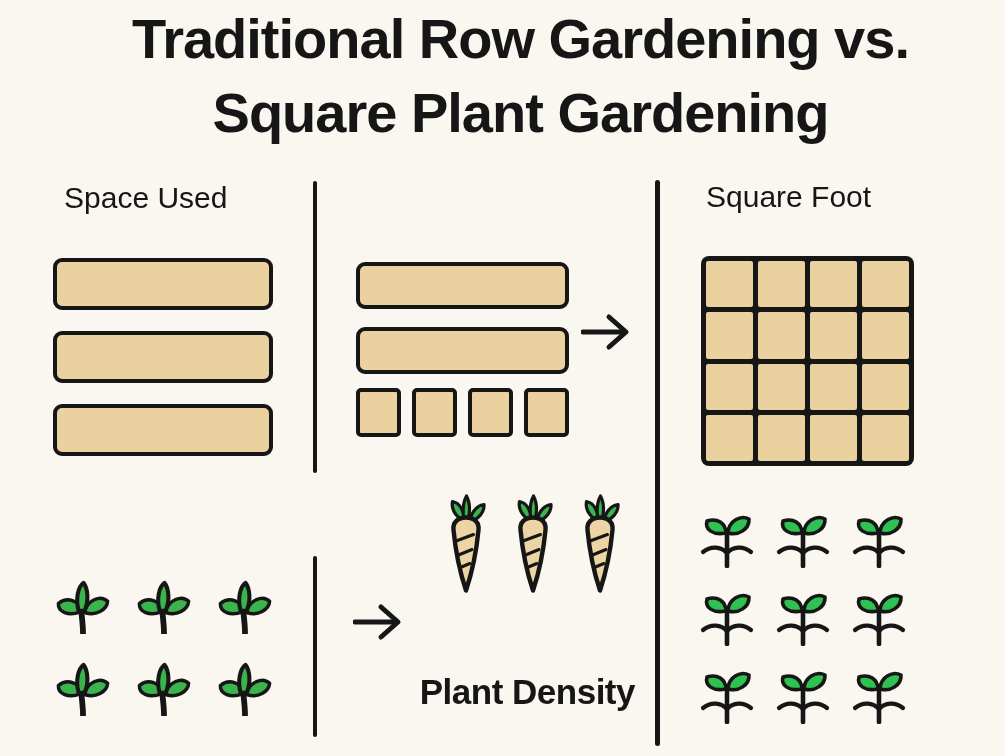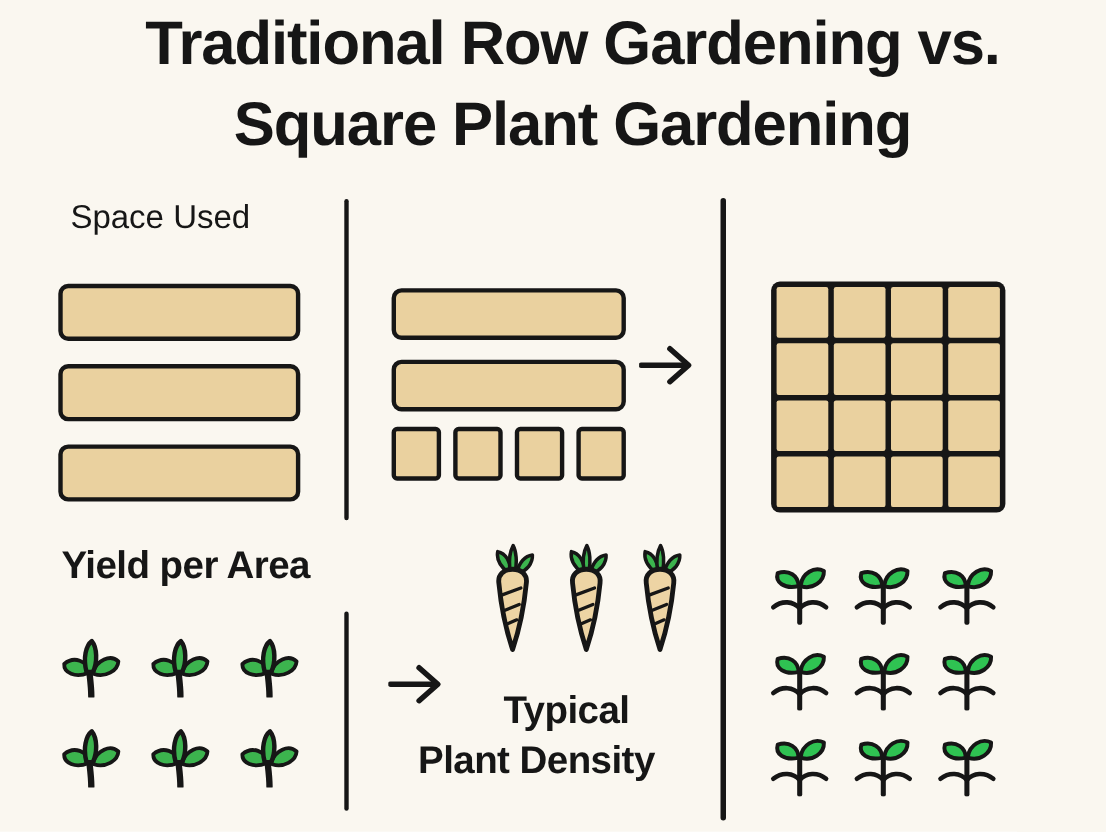--- a/index.html
+++ b/index.html
@@ -42,21 +42,21 @@
   .bold-caption {
     position: absolute;
     font-size: 35px;
     font-weight: 700;
     letter-spacing: -0.5px;
     color: var(--text, #161616);
     white-space: nowrap;
   }
   .caption-yield { left: 56px; top: 494px; }
   .caption-typical { left: 400px; top: 626px; width: 230px; text-align: center; }
-  .caption-plant-density { left: 380px; top: 672px; width: 255px; text-align: left; }
+  .caption-plant-density { left: 380px; top: 672px; width: 255px; text-align: right; }
 
   .divider {
     position: absolute;
     background: var(--outline, #161616);
     border-radius: 3px;
   }
   .divider-top-left { left: 313px; top: 181px; width: 4px; height: 292px; }
   .divider-right    { left: 655px; top: 180px; width: 5px; height: 566px; }
   .divider-bottom-left { left: 313px; top: 556px; width: 4px; height: 181px; }
 
@@ -129,20 +129,21 @@
 </style>
 </head>
 <body>
 
 <div class="canvas">
 
   <div class="title-line title-line-1">Traditional Row Gardening vs.</div>
   <div class="title-line title-line-2">Square Plant Gardening</div>
 
   <div class="panel-heading heading-space-used">Space Used</div>
+  <div class="panel-heading heading-square-foot">Square Foot</div>
 
   <div class="divider divider-top-left"></div>
   <div class="divider divider-right"></div>
   <div class="divider divider-bottom-left"></div>
 
   <div class="rows-left">
   <div class="bed-row"></div>
 
   <div class="bed-row"></div>
 
@@ -196,21 +197,20 @@
 
   <div class="grid-cell"></div>
 
   <div class="grid-cell"></div>
 
   <div class="grid-cell"></div>
 
   <div class="grid-cell"></div>
 </div>
 
-  <div class="bold-caption caption-yield">Yield per Area</div>
   <div class="plants-grid">
   <svg width="62" height="56" viewBox="0 0 62 58">
     <path d="M31 57 C31 50 30.3 44 29.5 37" fill="none" stroke="var(--outline)" stroke-width="6" stroke-linecap="round"></path>
     <path d="M28 35 C16 40 5 35 5.5 26.5 C15 18.5 27 24 29.5 33.5 Z" fill="var(--leaf-green)" stroke="var(--outline)" stroke-width="3.6" stroke-linejoin="round"></path>
     <path d="M33 34 C36 23 49 17 56.5 24 C56 33 44 39.5 33.5 36 Z" fill="var(--leaf-green)" stroke="var(--outline)" stroke-width="3.6" stroke-linejoin="round"></path>
     <path d="M26.5 34 C23 21 26 9 31.5 5 C36.5 11 37 25 32.5 34 Z" fill="var(--leaf-green)" stroke="var(--outline)" stroke-width="4.2" stroke-linejoin="round"></path>
   </svg>
 
   <svg width="62" height="56" viewBox="0 0 62 58">
     <path d="M31 57 C31 50 30.3 44 29.5 37" fill="none" stroke="var(--outline)" stroke-width="6" stroke-linecap="round"></path>
@@ -276,21 +276,20 @@
   <svg width="46" height="104" viewBox="0 0 46 104">
     <path d="M19.5 29 C13 24 8 17 9.5 9.5 C17 11 21 19 21.5 27 Z" fill="var(--leaf-green)" stroke="var(--outline)" stroke-width="3.2" stroke-linejoin="round"></path>
     <path d="M26.5 28.5 C29 20 34 13.5 41 12.5 C41.5 20.5 35.5 27 28 29.5 Z" fill="var(--leaf-green)" stroke="var(--outline)" stroke-width="3.2" stroke-linejoin="round"></path>
     <path d="M20.8 26.5 C19.5 18 20.5 9.5 23.5 4 C26.5 9.5 27 19 25.5 26.5 Z" fill="var(--leaf-green)" stroke="var(--outline)" stroke-width="3.2" stroke-linejoin="round"></path>
     <path d="M10.5 38 C9.5 30.5 15 25.5 23 25.5 C31 25.5 36.5 30.5 35.5 38 C33.5 59 28.5 82 23 98.5 C17.5 82 12.5 59 10.5 38 Z" fill="var(--carrot-body)" stroke="var(--outline)" stroke-width="4.4" stroke-linejoin="round"></path>
     <path d="M13 49 L30.5 42.5" fill="none" stroke="var(--outline)" stroke-width="3" stroke-linecap="round"></path>
     <path d="M15.5 63 L29 57.5" fill="none" stroke="var(--outline)" stroke-width="3" stroke-linecap="round"></path>
     <path d="M18.5 75 L26.8 71.5" fill="none" stroke="var(--outline)" stroke-width="3" stroke-linecap="round"></path>
   </svg>
 </div>
-  <div class="bold-caption caption-typical">Typical</div>
   <div class="bold-caption caption-plant-density">Plant Density</div>
 
   <div class="seedlings-grid">
   <svg width="62" height="56" viewBox="0 0 62 56">
     <path d="M31 54 L31 20" fill="none" stroke="var(--outline)" stroke-width="4.6" stroke-linecap="round"></path>
     <path d="M7 40 C15 33.5 25 34.5 31 41" fill="none" stroke="var(--outline)" stroke-width="4.2" stroke-linecap="round"></path>
     <path d="M55 40 C47 33.5 37 34.5 31 41" fill="none" stroke="var(--outline)" stroke-width="4.2" stroke-linecap="round"></path>
     <path d="M29.5 21 C17 23.5 8.5 17.5 11 9 C21.5 5.5 29.5 11.5 30 20.5 Z" fill="var(--seedling-green)" stroke="var(--outline)" stroke-width="3.6" stroke-linejoin="round"></path>
     <path d="M32 19.5 C33.5 9.5 44 2.5 53 7 C53.5 17 42.5 24 32.5 21 Z" fill="var(--seedling-green)" stroke="var(--outline)" stroke-width="3.6" stroke-linejoin="round"></path>
   </svg>

